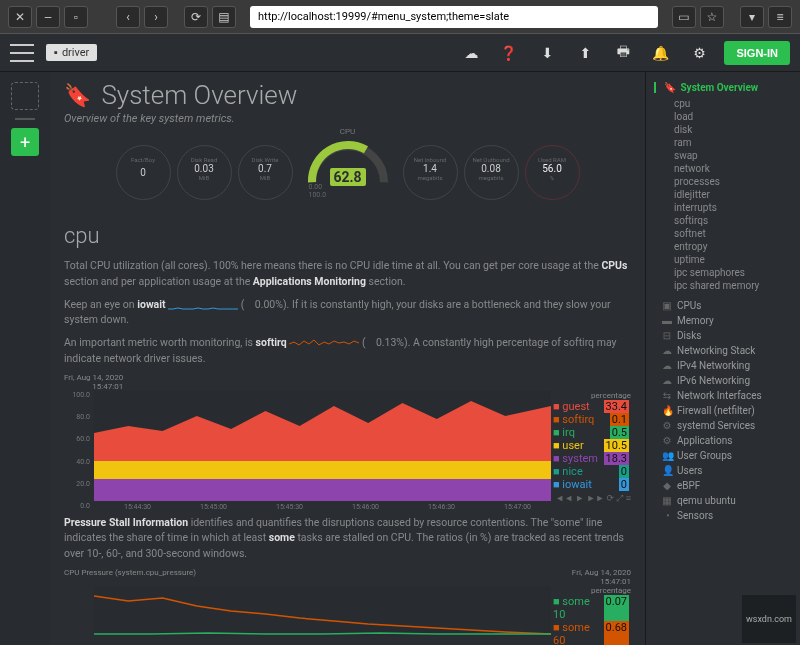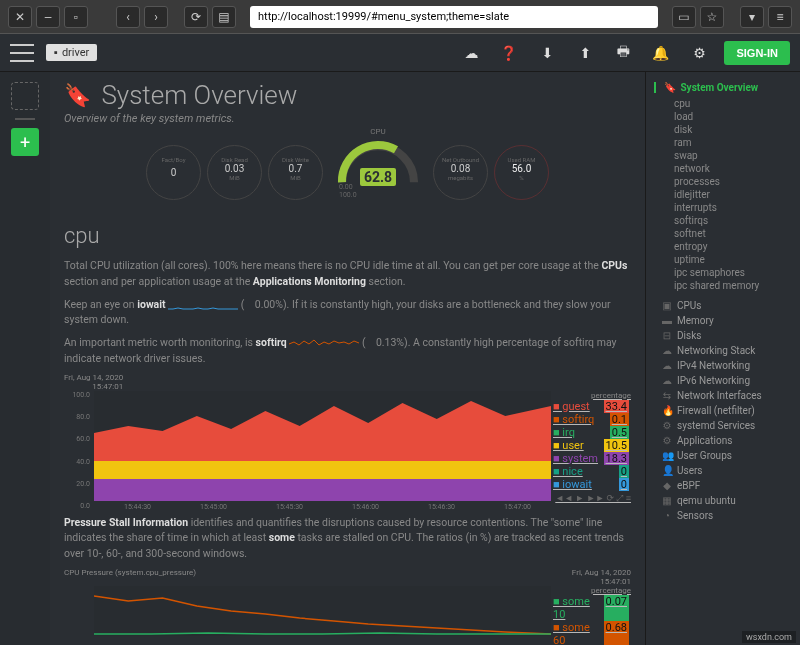--- a/index.html
+++ b/index.html
@@ -66,26 +66,26 @@
 .body-text b, .body-text .hl { color: #ddd; font-weight: bold; }
 .sparkline { display: inline-block; width: 70px; height: 10px; vertical-align: middle; }
 
 
 .chart-hdr { display: flex; justify-content: space-between; font-size: 8px; color: #888; }
 .chart-canvas { width: 100%; height: 110px; background: #282c30; position: relative; margin-bottom: 2px; }
 .chart-legend-row { display: flex; justify-content: space-between; padding: 0 2px; }
 .chart-xaxis { display: flex; justify-content: space-between; font-size: 7px; color: #777; padding: 0 20px 0 30px; }
 .chart-wrap { display: flex; }
 .chart-left { width: 30px; display: flex; flex-direction: column; justify-content: space-between; text-align: right; font-size: 7px; color: #777; padding-right: 4px; }
-.chart-right { width: 80px; text-decoration: underline; }
+.chart-right { width: 80px; }
 .chart-controls { font-size: 9px; color: #666; text-align: right; padding: 2px 0; }
 
 .chart2 { height: 50px; background: #282c30; position: relative; }
 
-.watermark { position: absolute; bottom: 2px; right: 4px; font-size: 9px; color: #aaa; background: rgba(0,0,0,0.3); padding: 1px 4px; }
+.watermark { position: absolute; bottom: 2px; right: 4px; font-size: 9px; color: #aaa; background: rgba(0,0,0,0.3); padding: 19px 4px; }
 </style>
 </head>
 <body>
 
 <div class="browser-chrome">
   <div class="chrome-btn">✕</div>
   <div class="chrome-btn">‒</div>
   <div class="chrome-btn">▫</div>
   <div class="chrome-spacer"></div>
   <div class="chrome-btn">‹</div>
@@ -158,20 +158,25 @@
           <path d="M 10 50 A 40 40 0 0 1 90 50" stroke="#444" stroke-width="9" fill="none"></path>
           <path d="M 10 50 A 40 40 0 0 1 70 14" stroke="#9cc83d" stroke-width="9" fill="none"></path>
         </svg>
         <div class="big-gauge-val">62.8</div>
         <div class="big-gauge-nums">
             <span>0.00</span>
             <span>100.0</span>
           </div>
       </div>
       <div class="gauge">
+          <span class="gauge-label">Net Inbound</span>
+          <span class="gauge-val">1.4</span>
+          <span class="gauge-unit">megabits</span>
+        </div>
+      <div class="gauge">
           <span class="gauge-label">Net Outbound</span>
           <span class="gauge-val">0.08</span>
           <span class="gauge-unit">megabits</span>
         </div>
       <div class="gauge red">
           <span class="gauge-label">Used RAM</span>
           <span class="gauge-val">56.0</span>
           <span class="gauge-unit">%</span>
         </div>
     </div>

